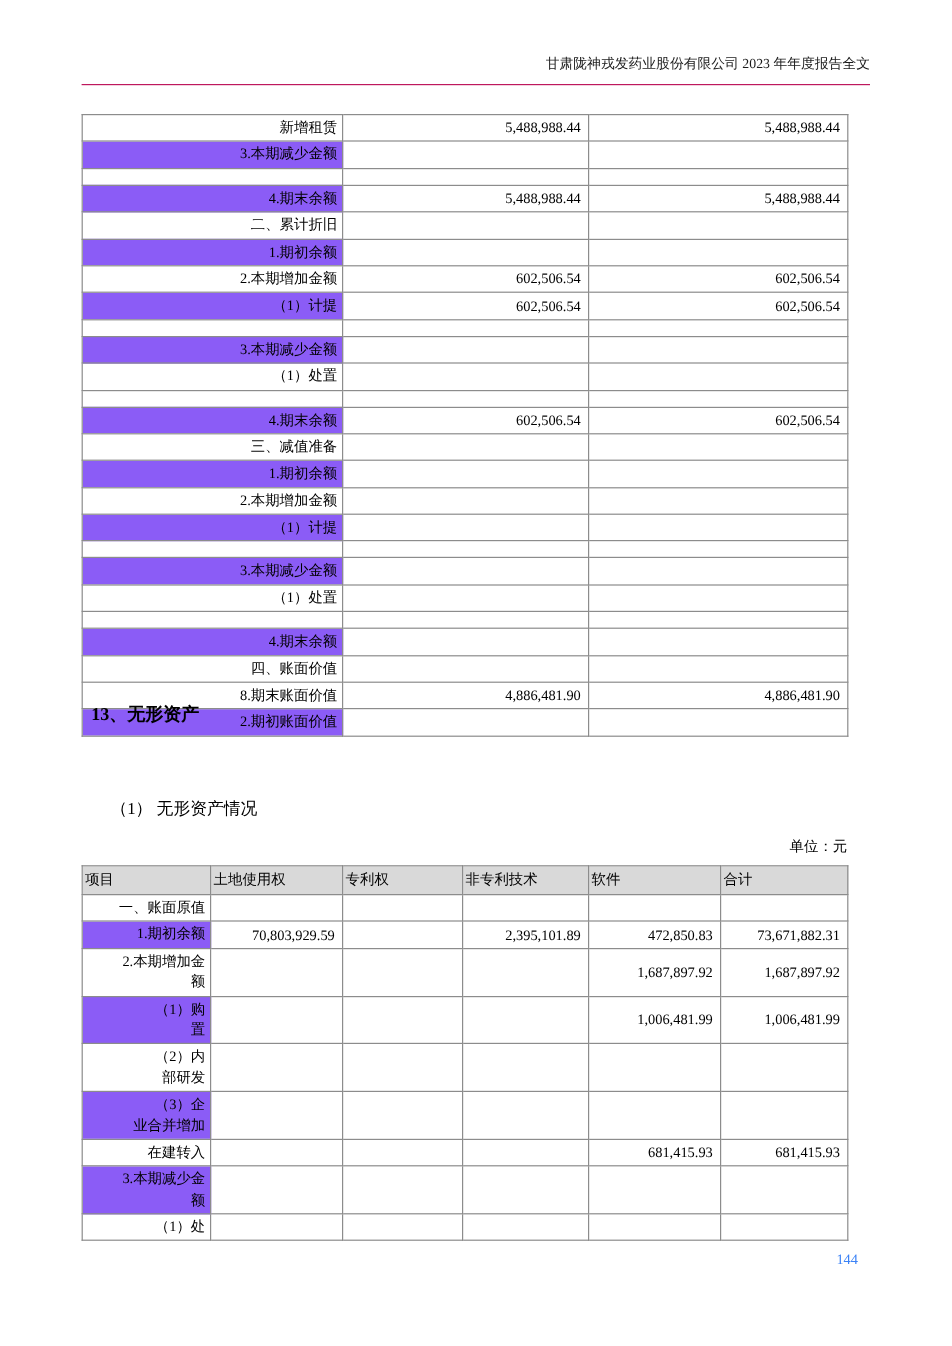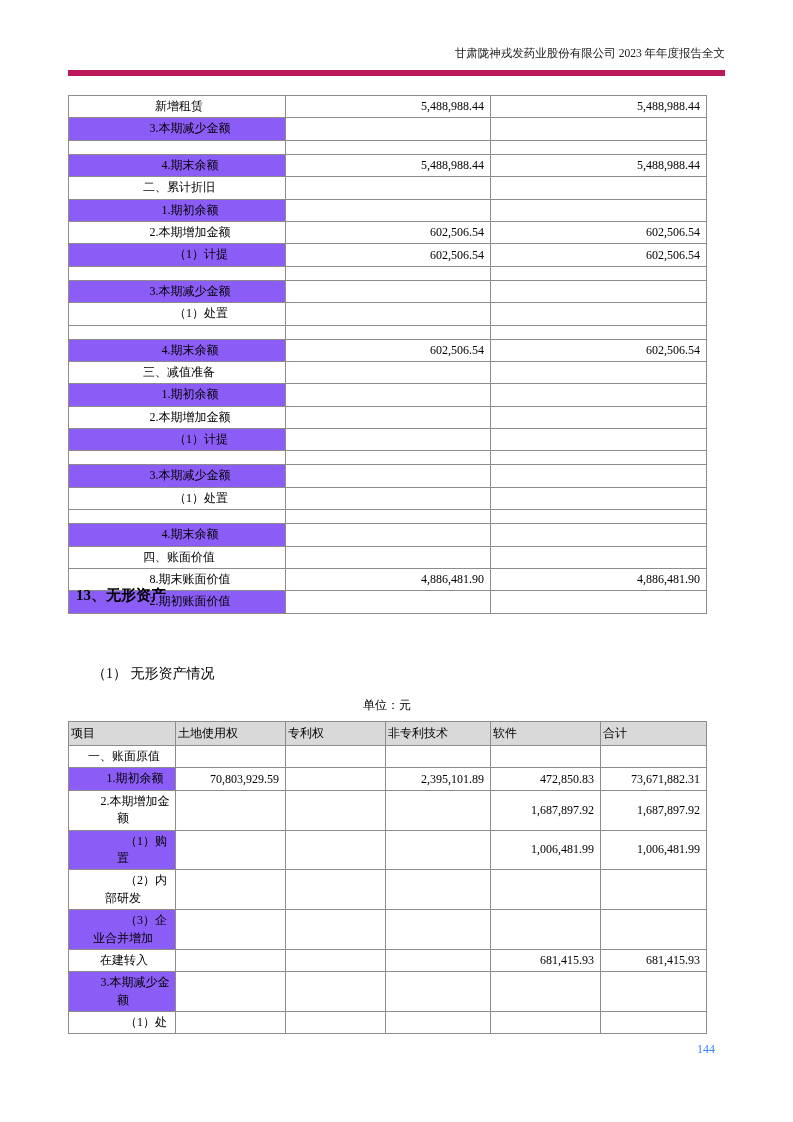--- a/index.html
+++ b/index.html
@@ -5,48 +5,48 @@
   * { margin:0; padding:0; box-sizing:border-box; }
   html,body { background:#ffffff; }
   .page {
     position:relative; width:793px; height:1122px; background:#ffffff;
     font-family:"Liberation Serif","DejaVu Serif",serif; color:#000;
     overflow:hidden;
   }
   .page-header {
     position:absolute; left:68px; top:46px; width:657px;
     text-align:right; font-size:11.5px; color:#1a1a1a;
-    padding-bottom:9px; border-bottom:6px solid #be185d;
+    padding-bottom:9px; border-bottom:1px solid #be185d;
   }
   table { border-collapse:collapse; table-layout:fixed; width:638px; }
   .doc-table { position:absolute; left:68px; }
   #table1 { top:95px; }
   #table2 { top:721px; }
   td, th { border:1px solid #8c8c8c; font-size:12px; vertical-align:middle; }
   td { height:22px; }
   th { height:24px; background:#d9d9d9; font-weight:normal; text-align:left; padding:3px 2px; }
-  td.label { text-align:center; padding:2px 4px 2px 6px; line-height:1.45; word-break:break-all; }
+  td.label { text-align:right; padding:2px 4px 2px 6px; line-height:1.45; word-break:break-all; }
   td.num { text-align:right; padding:2px 6px 2px 2px; }
   .ind0 { text-indent:2px; }
   .ind1 { text-indent:24px; }
   .ind2 { text-indent:46px; }
   .shade { background:#8b5cf6; }
   tr.spacer td { height:14px; }
   #table2 td { height:21px; }
   .section-heading {
     position:absolute; left:76px; top:586px;
     font-size:15px; font-weight:bold;
   }
   .section-subheading {
     position:absolute; left:92px; top:665px;
     font-size:14px; font-weight:normal;
   }
   .unit-label {
     position:absolute; left:68px; top:697px; width:638px;
-    text-align:center; font-size:12px;
+    text-align:right; font-size:12px;
   }
   .page-footer {
     position:absolute; right:78px; top:1042px;
     font-size:12px; color:#3b82f6;
   }
 </style>
 </head>
 <body>
 
 <div class="page">

